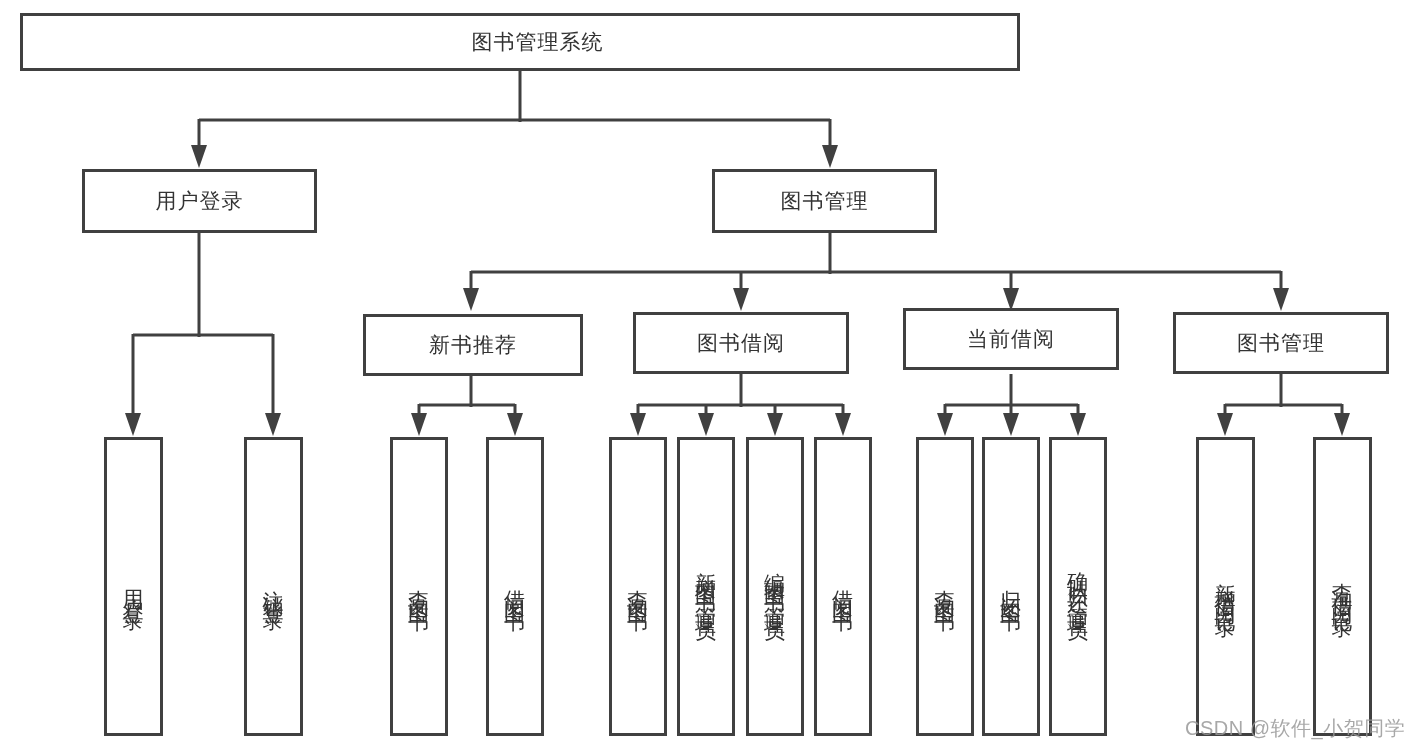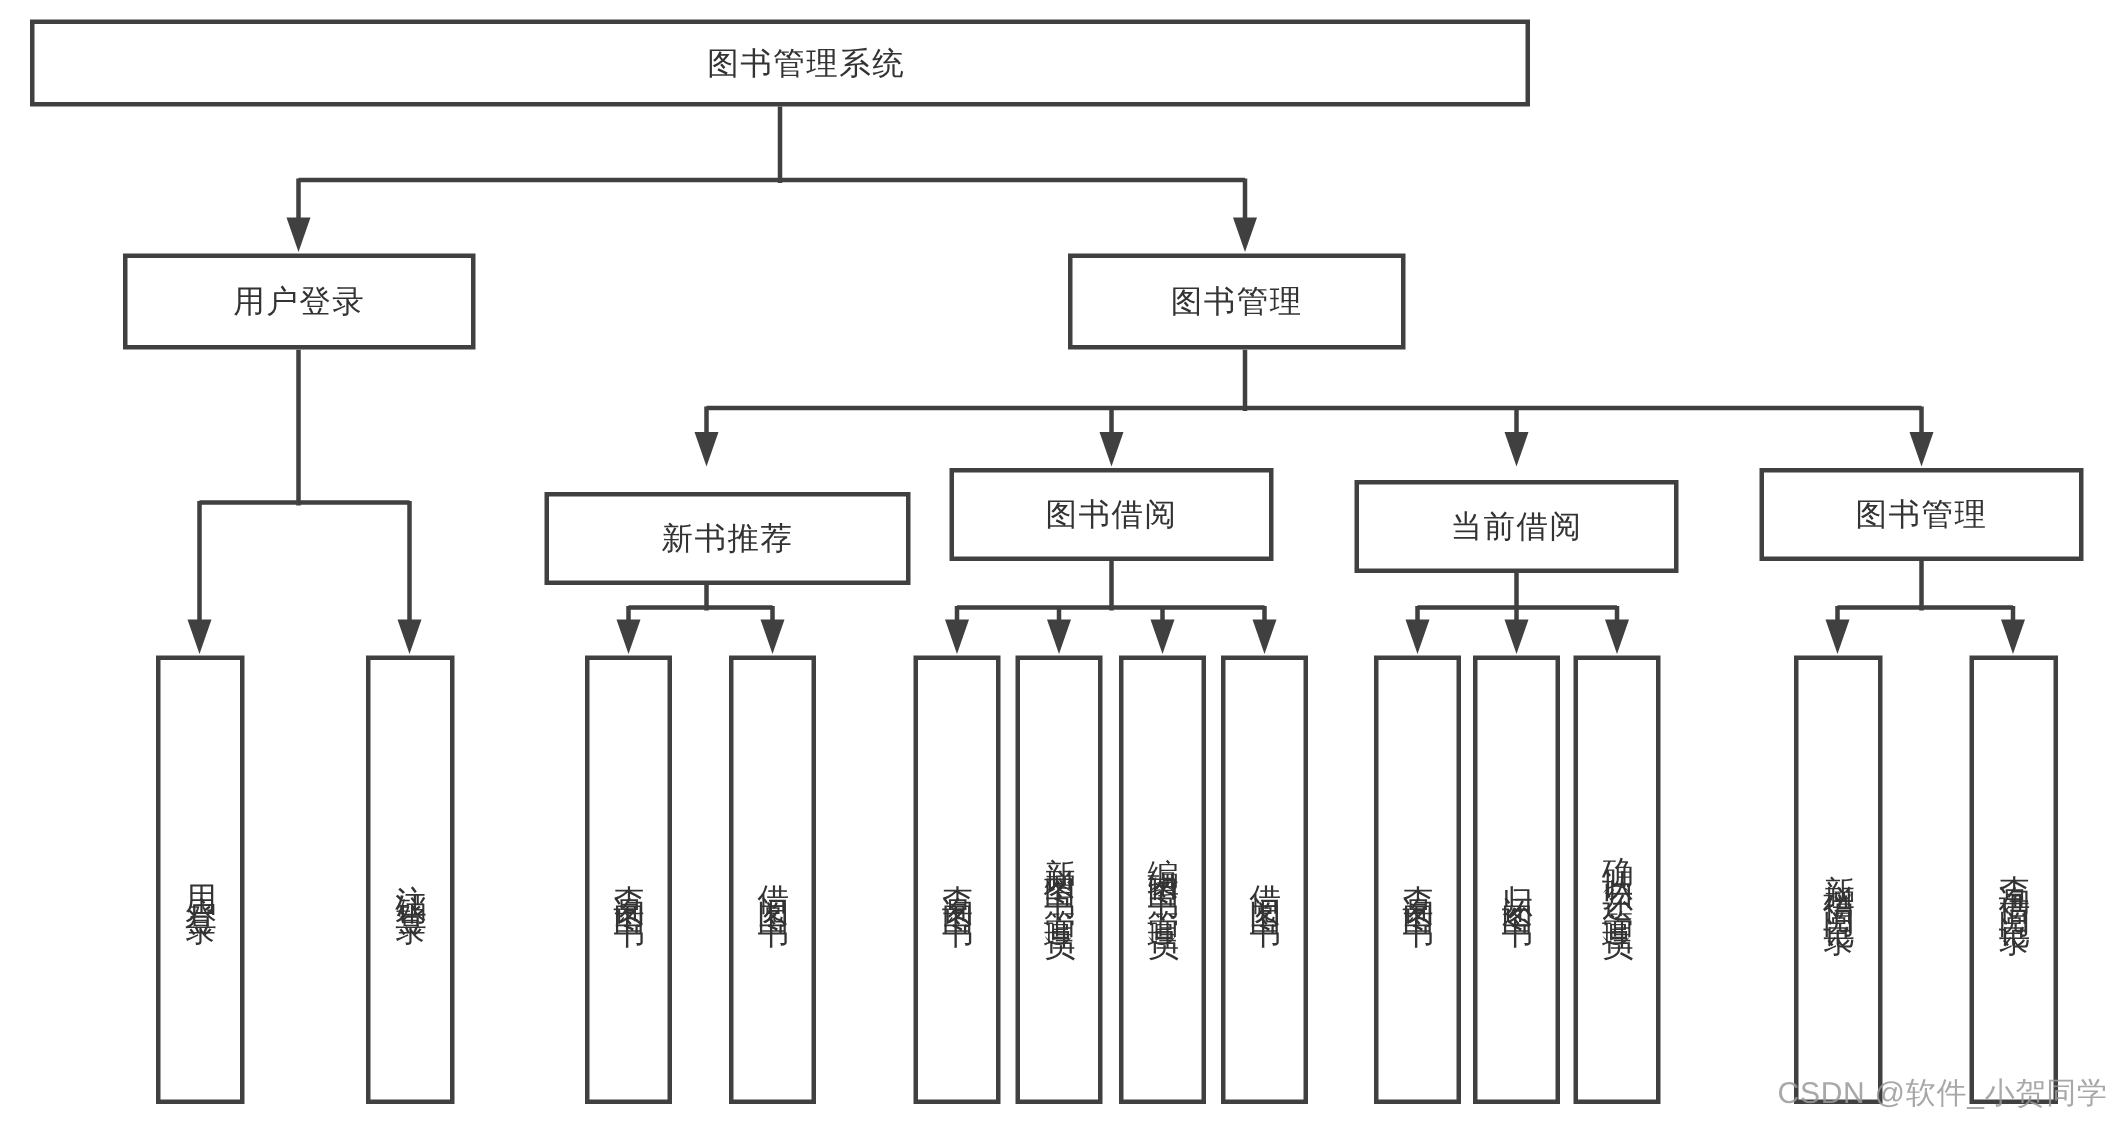--- a/index.html
+++ b/index.html
@@ -103,23 +103,23 @@
     <path d="M1281 374 V407 M1225 405 H1342 M1225 404 V418 M1342 404 V418"></path>
     <polygon points="1217,413 1233,413 1225,436"></polygon>
     <polygon points="1334,413 1350,413 1342,436"></polygon>
   </svg>
 
   <div class="box h-box" style="left:20px; top:13px; width:1000px; height:58px;padding-left:35px;">图书管理系统</div>
 
   <div class="box h-box" style="left:82px; top:169px; width:235px; height:64px;">用户登录</div>
   <div class="box h-box" style="left:712px; top:169px; width:225px; height:64px;">图书管理</div>
 
-  <div class="box h-box" style="left:363px; top:328px; width:244px; height:62px;">新书推荐</div>
+  <div class="box h-box" style="left:363px; top:314px; width:220px; height:62px;">新书推荐</div>
   <div class="box h-box" style="left:633px; top:312px; width:216px; height:62px;">图书借阅</div>
-  <div class="box h-box" style="left:903px; top:320px; width:216px; height:62px;">当前借阅</div>
+  <div class="box h-box" style="left:903px; top:308px; width:216px; height:62px;">当前借阅</div>
   <div class="box h-box" style="left:1173px; top:312px; width:216px; height:62px;">图书管理</div>
 
   <div class="box v-box" style="left:104px; top:437px; width:59px; height:299px;">用户登录</div>
   <div class="box v-box" style="left:244px; top:437px; width:59px; height:299px;">注销登录</div>
 
   <div class="box v-box" style="left:390px; top:437px; width:58px; height:299px;">查询图书</div>
   <div class="box v-box" style="left:486px; top:437px; width:58px; height:299px;">借阅图书</div>
 
   <div class="box v-box" style="left:609px; top:437px; width:58px; height:299px;">查询图书</div>
   <div class="box v-box" style="left:677px; top:437px; width:58px; height:299px;">新增图书（管理员）</div>

